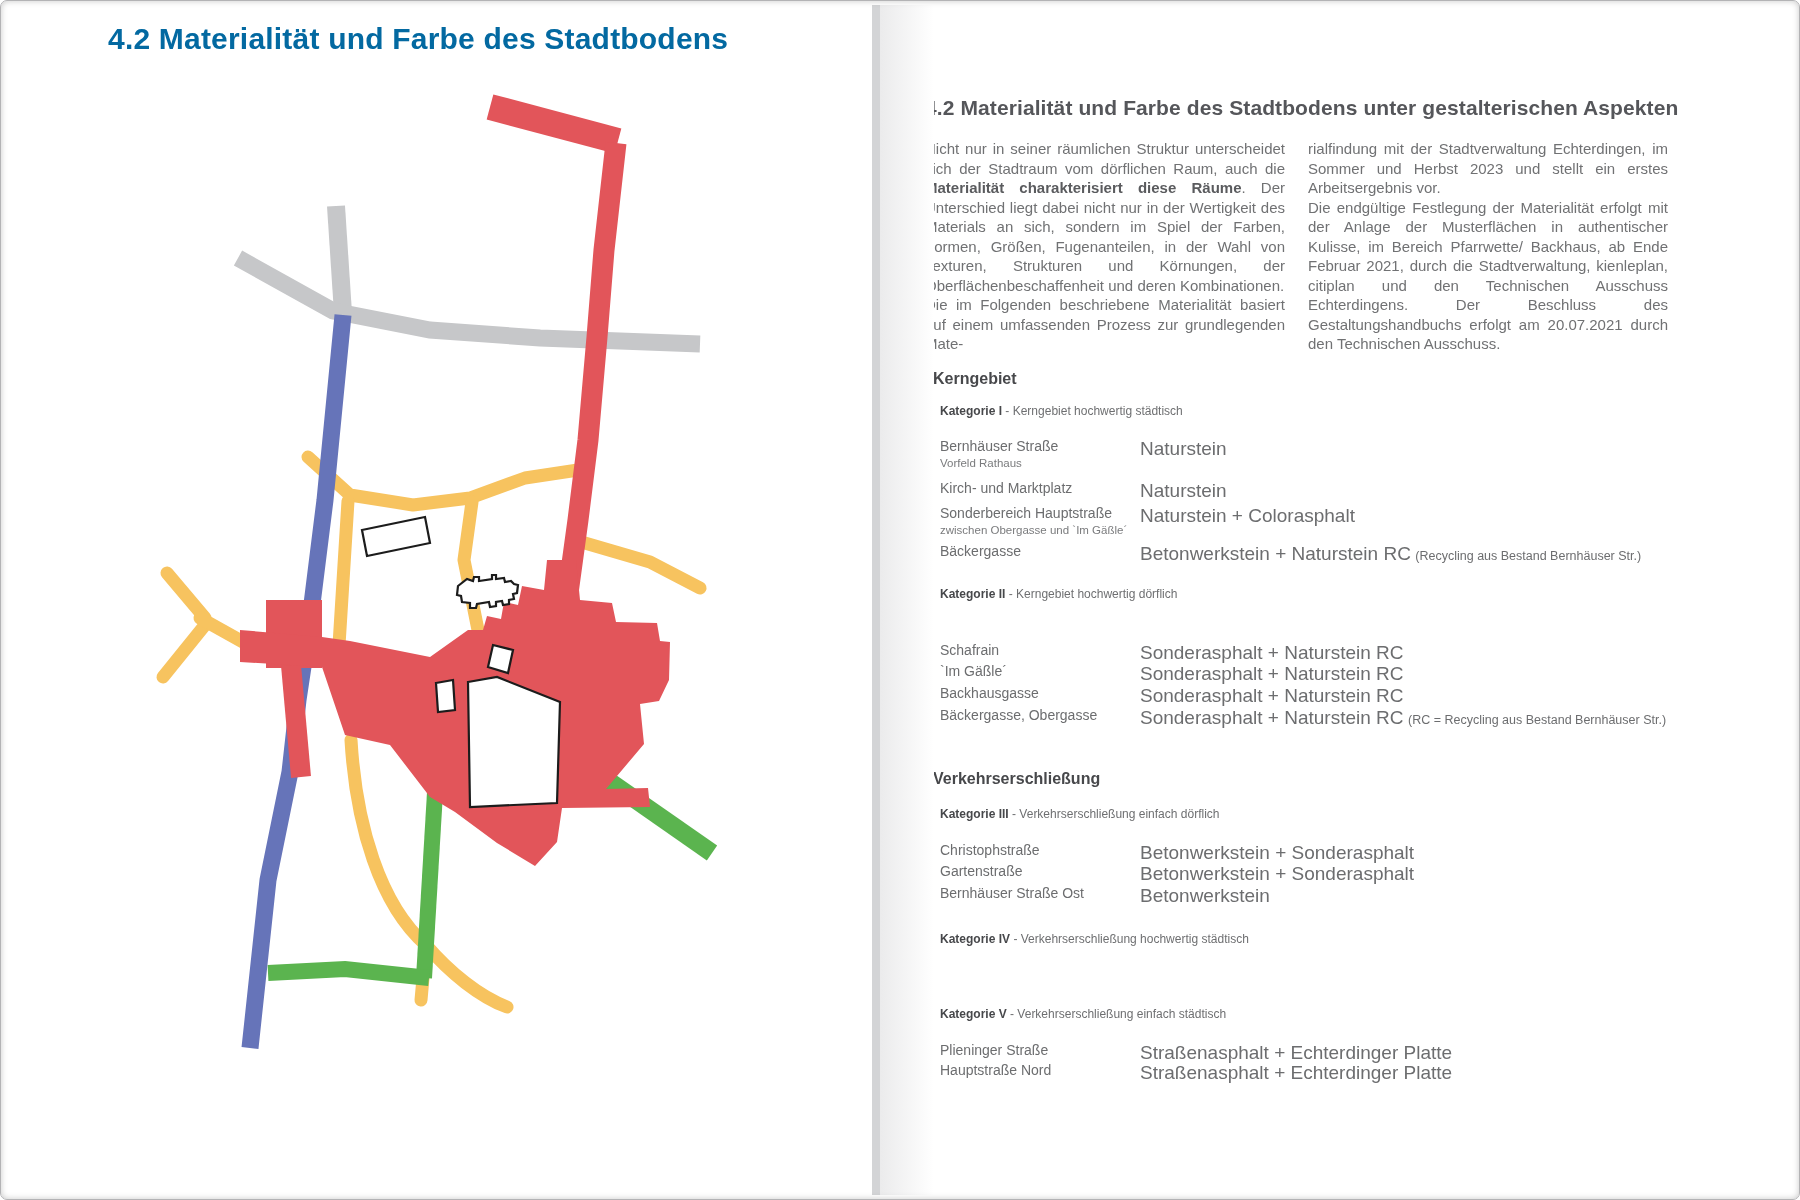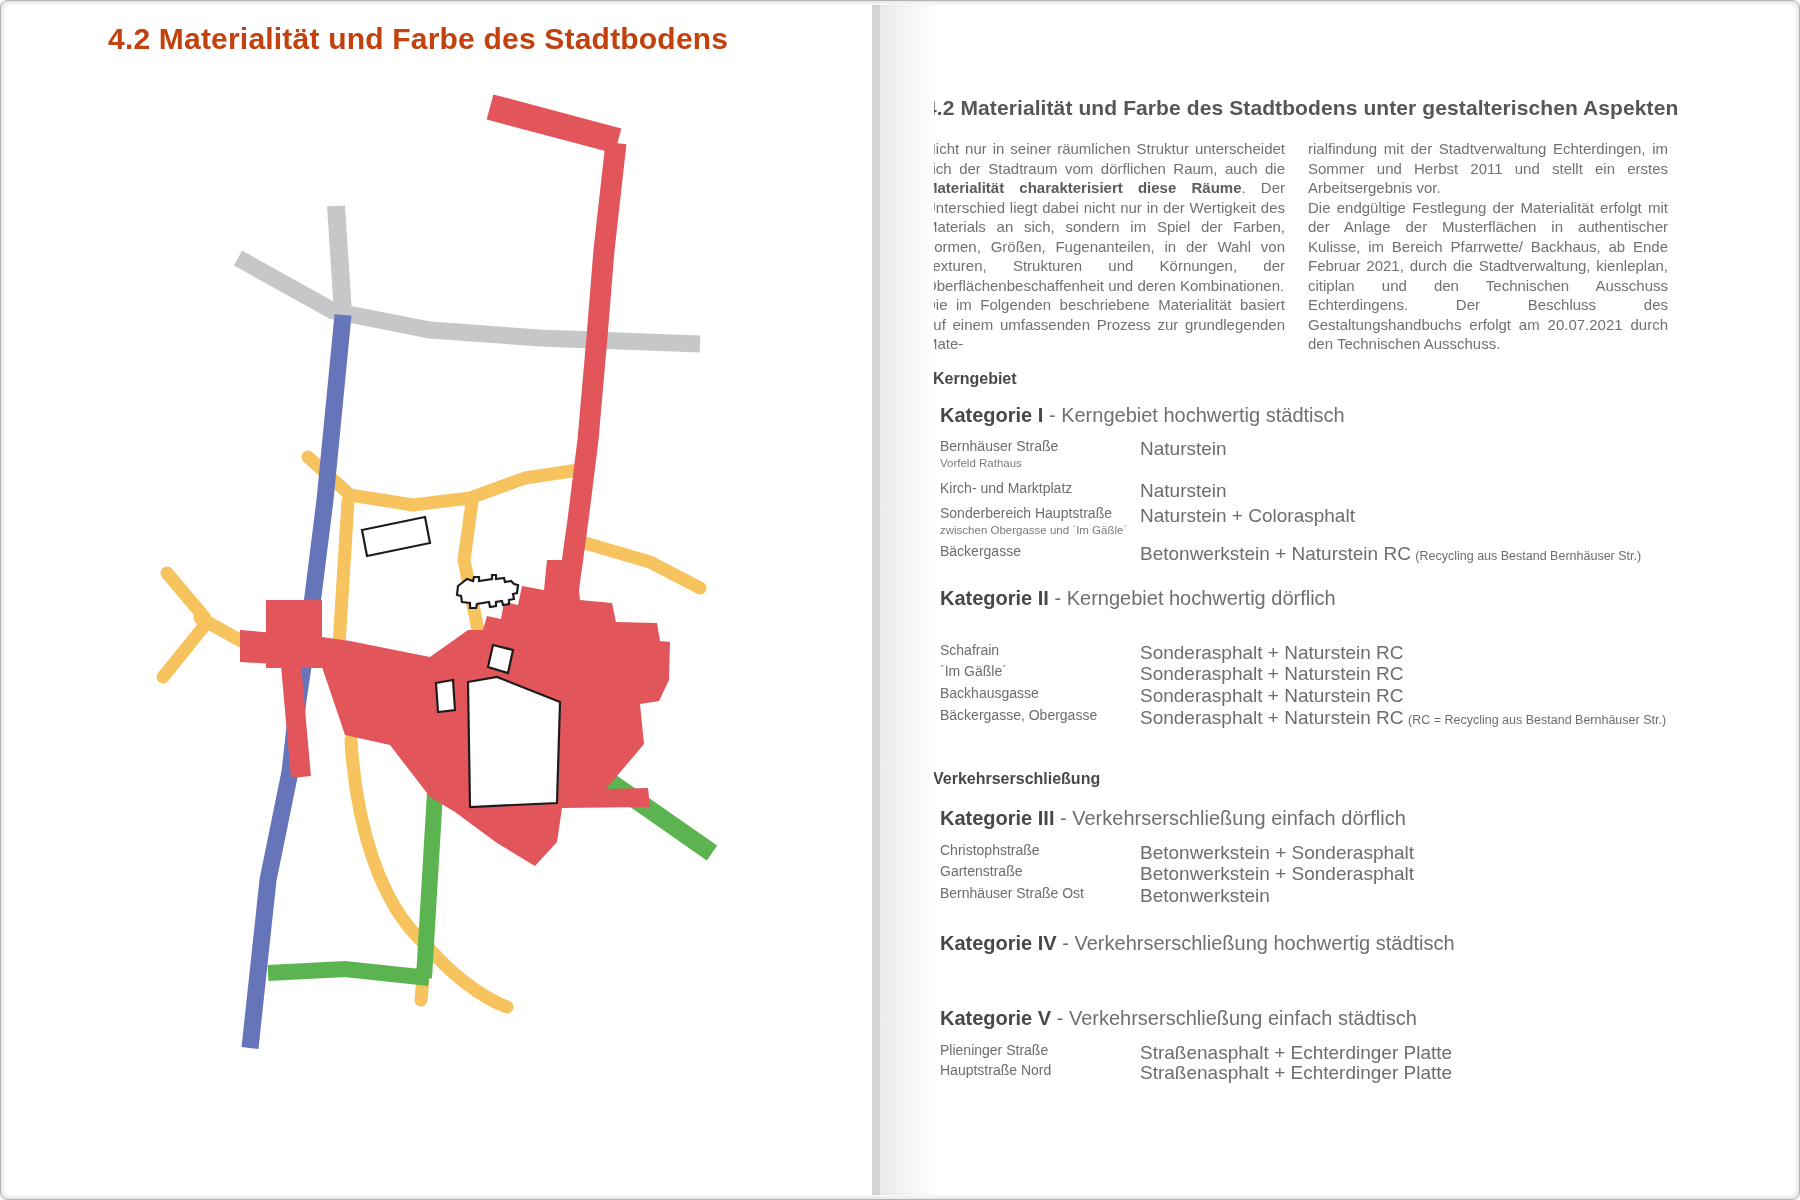--- a/index.html
+++ b/index.html
@@ -14,21 +14,21 @@
     box-shadow:inset 0 0 6px rgba(0,0,0,.22);
     pointer-events:none;z-index:60;
   }
   .gutter-line{position:absolute;left:872px;top:5px;width:8px;height:1190px;background:#d3d4d6;z-index:5;}
   .gutter-fade{position:absolute;left:880px;top:5px;width:54px;height:1190px;
     background:linear-gradient(to right,#ebebec,#ffffff);z-index:5;}
 
   
   .left-title{
     position:absolute;left:108px;top:22px;
-    font-size:30px;font-weight:bold;color:#c2410c;letter-spacing:.2px;white-space:nowrap;
+    font-size:30px;font-weight:bold;color:#0369a1;letter-spacing:.2px;white-space:nowrap;
   }
   .map-svg{position:absolute;left:140px;top:85px;width:680px;height:1000px;}
 
   
   .right-title{
     position:absolute;left:925px;top:96px;width:775px;
     font-size:21px;font-weight:bold;color:#55565A;letter-spacing:.1px;
   }
   .intro-col{
     position:absolute;top:139px;width:360px;
@@ -37,21 +37,21 @@
   .intro-col p{margin:0;}
   .intro-col b{color:#5A5B5E;}
   .col1{left:925px;}
   .col2{left:1308px;}
 
   .sec-header{
     position:absolute;left:933px;font-size:16px;font-weight:bold;color:#47484B;white-space:nowrap;
   }
   .cat{position:absolute;left:923px;width:790px;}
   .cat .bar{position:absolute;left:0;width:9px;}
-  .cat-title{position:absolute;left:17px;font-size:20px;color:#6E6F71;white-space:nowrap;}
+  .cat-title{position:absolute;left:17px;font-size:12px;color:#6E6F71;white-space:nowrap;}
   .cat-title b{color:#47484B;}
   .row{position:absolute;left:0;width:100%;height:20px;}
   .row .nm{position:absolute;left:17px;font-size:14px;white-space:nowrap;color:#6C6D6F;}
   .row .valwrap{position:absolute;left:217px;white-space:nowrap;}
   .row .val{font-size:19px;color:#6C6D6F;}
   .row .note{font-size:12.5px;color:#6C6D6F;}
   .sub{position:absolute;left:17px;font-size:11.5px;color:#7A7B7D;white-space:nowrap;}
 
   
   .st{fill:none;stroke-linecap:butt;stroke-linejoin:miter;}
@@ -107,21 +107,21 @@
   <polygon class="bld" points="328,597 357,592 420,617 417,718 330,722"></polygon>
 </svg>
 
 <div class="right-title">4.2 Materialität und Farbe des Stadtbodens unter gestalterischen Aspekten</div>
 
 <div class="intro-col col1">
   <p><span>Nicht nur in seiner räumlichen Struktur unterscheidet sich der Stadtraum vom dörflichen Raum, auch die </span><b>Materialität charakterisiert diese Räume</b><span>. Der Unterschied liegt dabei nicht nur in der Wertigkeit des Materials an sich, sondern im Spiel der Farben, Formen, Größen, Fugenanteilen, in der Wahl von Texturen, Strukturen und Körnungen, der Oberflächenbeschaffenheit und deren Kombinationen.</span></p>
   <p>Die im Folgenden beschriebene Materialität basiert auf einem umfassenden Prozess zur grundlegenden Mate-</p>
 </div>
 <div class="intro-col col2">
-  <p>rialfindung mit der Stadtverwaltung Echterdingen, im Sommer und Herbst 2011 und stellt ein erstes Arbeitsergebnis vor.</p>
+  <p>rialfindung mit der Stadtverwaltung Echterdingen, im Sommer und Herbst 2023 und stellt ein erstes Arbeitsergebnis vor.</p>
   <p>Die endgültige Festlegung der Materialität erfolgt mit der Anlage der Musterflächen in authentischer Kulisse, im Bereich Pfarrwette/ Backhaus, ab Ende Februar 2021, durch die Stadtverwaltung, kienleplan, citiplan und den Technischen Ausschuss Echterdingens. Der Beschluss des Gestaltungshandbuchs erfolgt am 20.07.2021 durch den Technischen Ausschuss.</p>
 </div>
 
 <div class="sec-header" style="top:370px">Kerngebiet</div>
 
 <div class="cat" style="top:398px;height:162px">
   <div class="bar" style="background:var(--c-cat1);top:3px;height:151px"></div>
   <div class="cat-title" style="top:6px"><b>Kategorie I</b> <span>- Kerngebiet hochwertig städtisch</span></div>
   <div class="row" style="top:40px">
     <span class="nm">Bernhäuser Straße</span>

